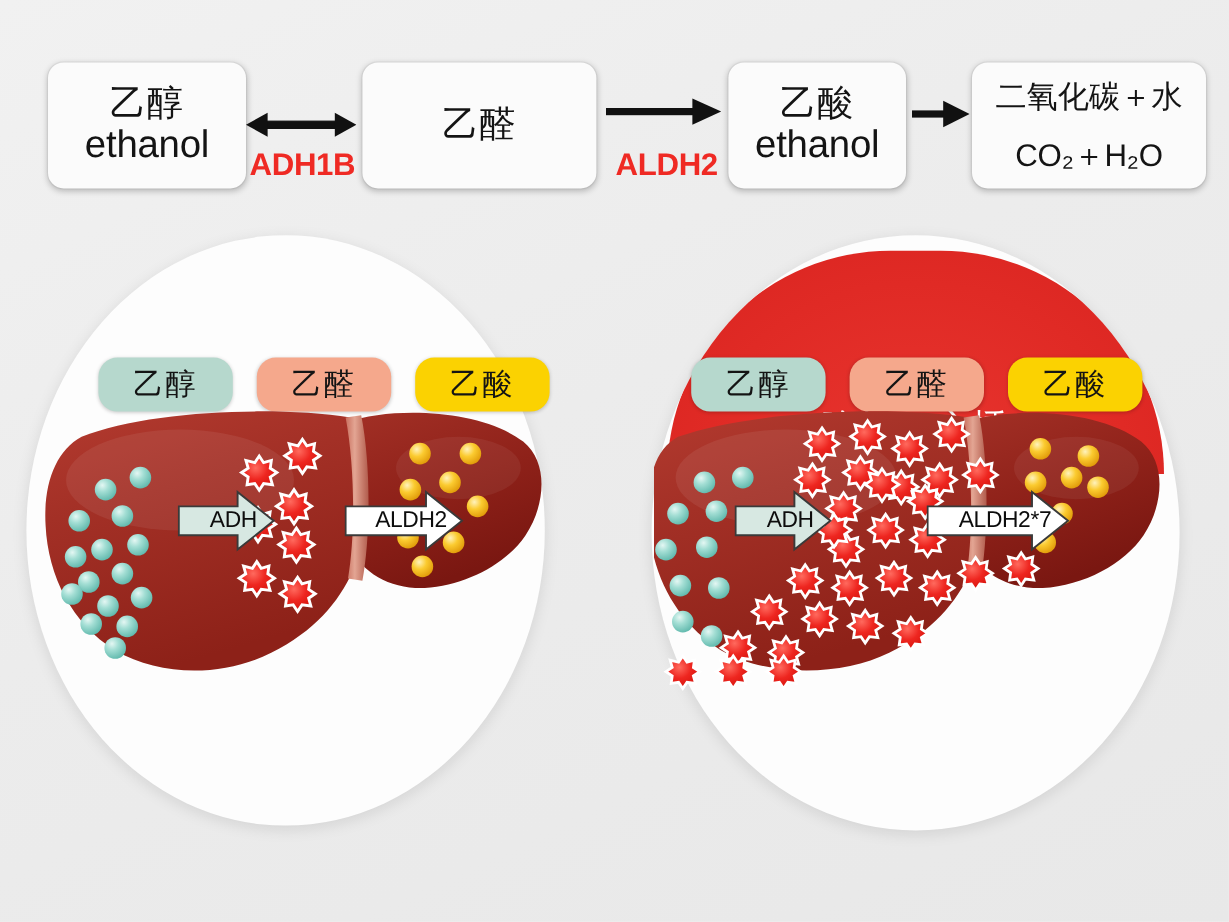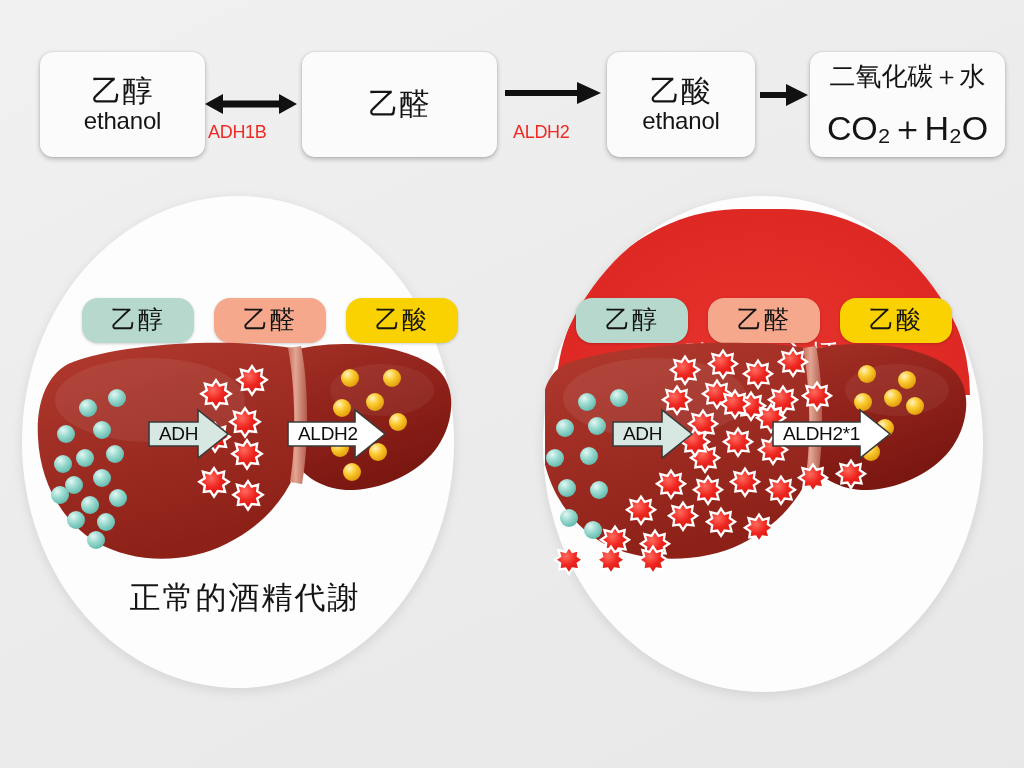--- a/index.html
+++ b/index.html
@@ -15,30 +15,30 @@
 
   
   .pathway{position:absolute;left:0;top:0;width:1024px;height:180px;}
   .pbox{
     position:absolute;background:#fbfbfb;border-radius:13px;
     box-shadow:0 2px 5px rgba(0,0,0,.25), 0 0 0 1px rgba(0,0,0,.04);
     display:flex;flex-direction:column;align-items:center;justify-content:center;
     color:#141414;text-align:center;line-height:1.08;
   }
   .pbox .cn{font-size:30px;letter-spacing:1px;}
-  .pbox .en{font-size:24px;letter-spacing:-.2px;}
+  .pbox .en{font-size:32px;letter-spacing:-.2px;}
   .pbox .cn2{font-size:26px;letter-spacing:0px;white-space:nowrap;}
-  .pbox .en2{font-size:34px;letter-spacing:-.2px;white-space:nowrap;text-align:right;}
+  .pbox .en2{font-size:26px;letter-spacing:-.2px;white-space:nowrap;text-align:right;}
 
   #box-ethanol{left:40px;top:52px;width:165px;height:105px;}
   #box-acetaldehyde{left:302px;top:52px;width:195px;height:105px;}
   #box-acetate{left:607px;top:52px;width:148px;height:105px;}
   #box-co2{left:810px;top:52px;width:195px;height:105px;gap:20px;}
 
-  .enz{position:absolute;color:#ef2a24;font-size:18px;font-weight:normal;letter-spacing:-.3px;}
+  .enz{position:absolute;color:#ef2a24;font-size:26px;font-weight:bold;letter-spacing:-.3px;}
   #enz-adh1b{left:208px;top:122px;}
   #enz-aldh2{left:513px;top:122px;}
 
   .arrowsvg{position:absolute;}
   #arr1{left:205px;top:90px;}
   #arr2{left:505px;top:80px;}
   #arr3{left:760px;top:82px;}
 
   
   .oval{
@@ -75,21 +75,21 @@
   
   .liverwrap{position:absolute;}
   #liver-left{left:30px;top:330px;width:430px;height:260px;}
   #liver-right{left:545px;top:330px;width:445px;height:290px;}
 
   
   .enzarrow{position:absolute;}
   .enzarrow .lbl{
     position:absolute;top:50%;left:0;transform:translateY(-50%);
     font-size:19px;color:#0d0d0d;letter-spacing:-.3px;width:100%;
-    text-align:left;padding-left:11px;box-sizing:border-box;white-space:nowrap;
+    text-align:center;padding-left:11px;box-sizing:border-box;white-space:nowrap;
   }
   #adh-left{left:148px;top:408px;width:82px;height:52px;}
   #aldh-left{left:287px;top:408px;width:100px;height:52px;}
   #adh-right{left:612px;top:408px;width:82px;height:52px;}
   #aldh-right{left:772px;top:408px;width:120px;height:52px;}
 
   
   .caption{position:absolute;text-align:center;color:#141414;
     font-size:31px;line-height:1.28;letter-spacing:2px;}
   #cap-left{left:90px;top:578px;width:310px;}
@@ -259,21 +259,20 @@
     <div class="lbl">ADH</div>
   </div>
 
   <svg class="enzarrow" id="aldh-left" viewBox="0 0 100 52">
     <path d="M1,14 L68,14 L68,2 L98,26 L68,50 L68,38 L1,38 Z" fill="#ffffff" stroke="#3a3a3a" stroke-width="1.6"></path>
   </svg>
   <div class="enzarrow" style="left:287px;top:408px;width:100px;height:52px;pointer-events:none;">
     <div class="lbl">ALDH2</div>
   </div>
 
-  <div class="caption" id="cap-left">正常的酒精代謝</div>
 
   <div class="oval" id="panel-right">
     <div class="redcap">
       <span>臉紅、心悸</span>
     </div>
   </div>
 
   <div class="badgerow" id="badges-right">
     <div class="badge b-eth">乙醇</div>
     <div class="badge b-ace">乙醛</div>
@@ -413,19 +412,19 @@
     <path d="M1,14 L50,14 L50,2 L80,26 L50,50 L50,38 L1,38 Z" fill="#d7e8e2" stroke="#3a3a3a" stroke-width="1.6"></path>
   </svg>
   <div class="enzarrow" style="left:612px;top:408px;width:82px;height:52px;pointer-events:none;">
     <div class="lbl">ADH</div>
   </div>
 
   <svg class="enzarrow" id="aldh-right" viewBox="0 0 120 52">
     <path d="M1,14 L88,14 L88,2 L118,26 L88,50 L88,38 L1,38 Z" fill="#ffffff" stroke="#3a3a3a" stroke-width="1.6"></path>
   </svg>
   <div class="enzarrow" style="left:772px;top:408px;width:120px;height:52px;pointer-events:none;">
-    <div class="lbl">ALDH2*1</div>
+    <div class="lbl">ALDH2*7</div>
   </div>
 
   <div class="caption" id="cap-right">
   </div>
 
 </div>
 
 </body></html>

